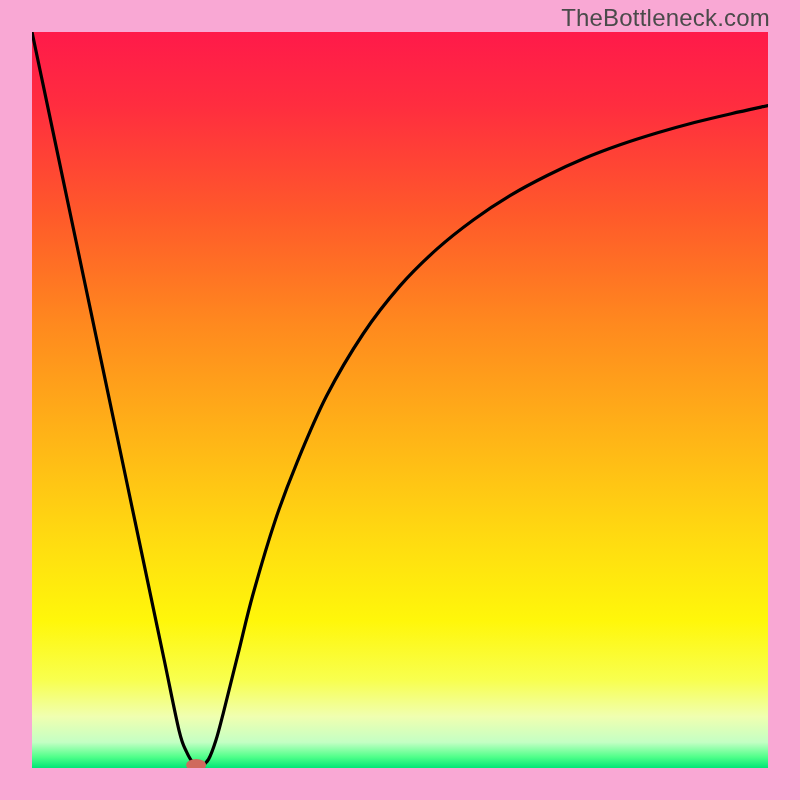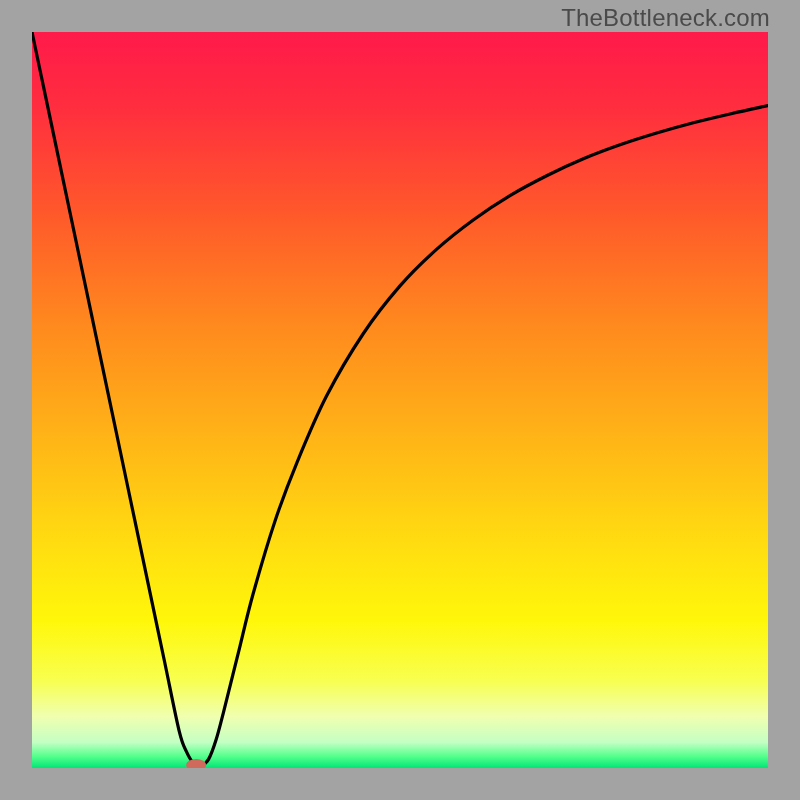--- a/index.html
+++ b/index.html
@@ -9,21 +9,21 @@
     height: 800px;
     overflow: hidden;
     background: #000;
     font-family: Arial, Helvetica, sans-serif;
   }
   .frame {
     position: absolute;
     top: 0; left: 0;
     width: 800px;
     height: 800px;
-    background: #a3a3a3;
+    background: #f9a8d4;
   }
   .plot-area {
     position: absolute;
     top: 32px;
     left: 32px;
     width: 736px;
     height: 736px;
     overflow: hidden;
   }
   .watermark {

